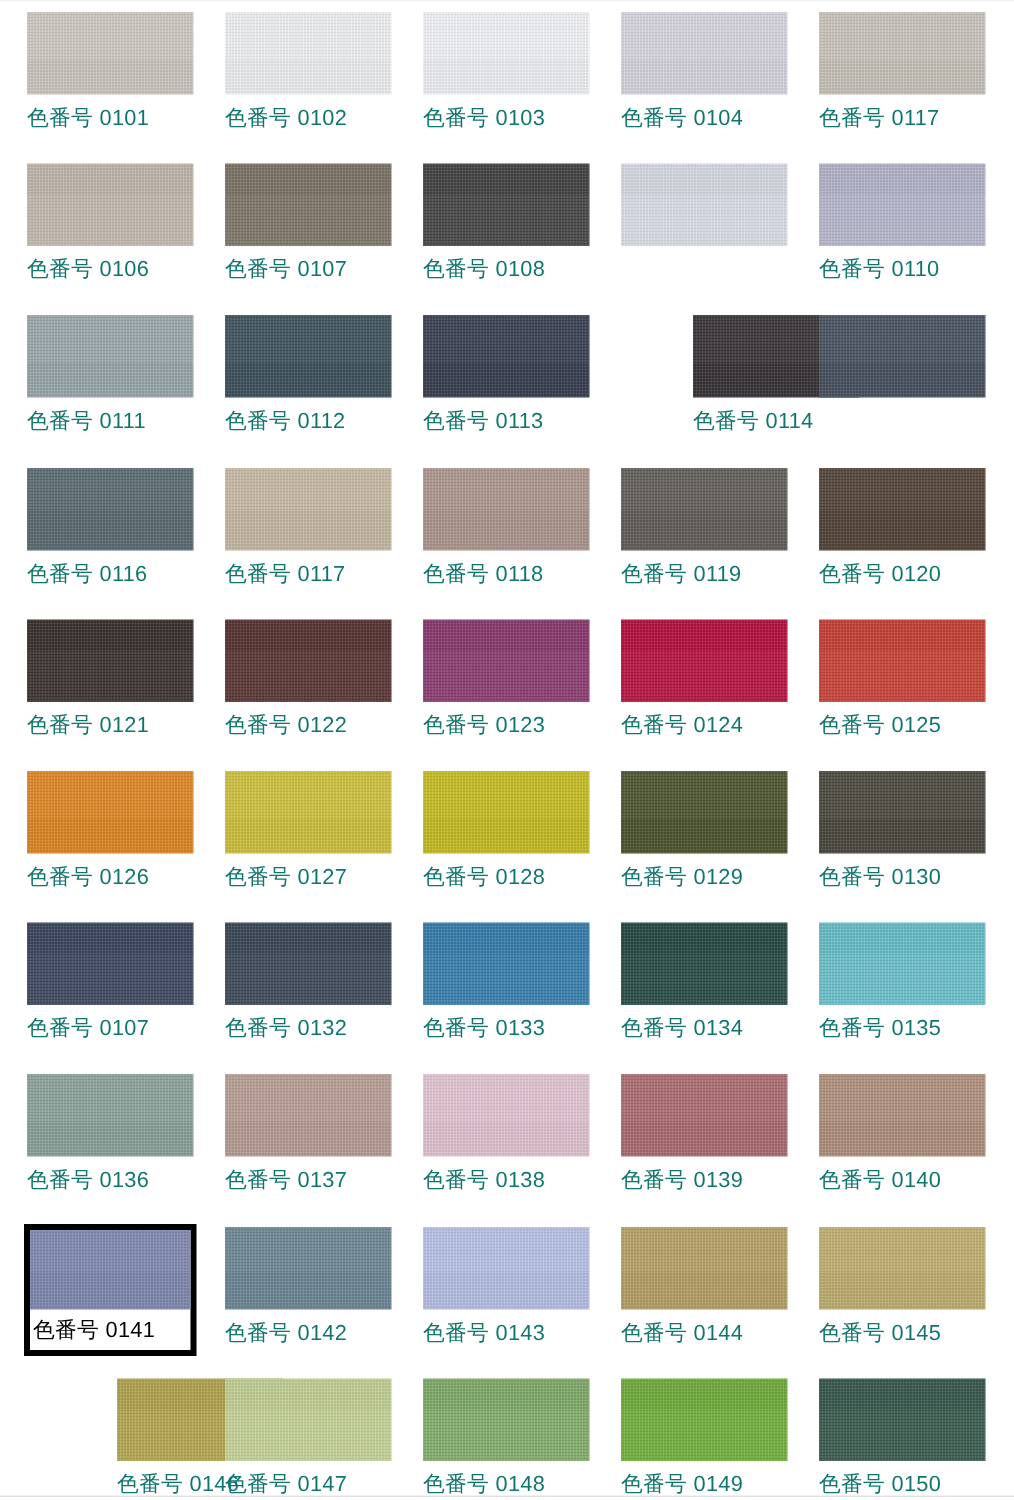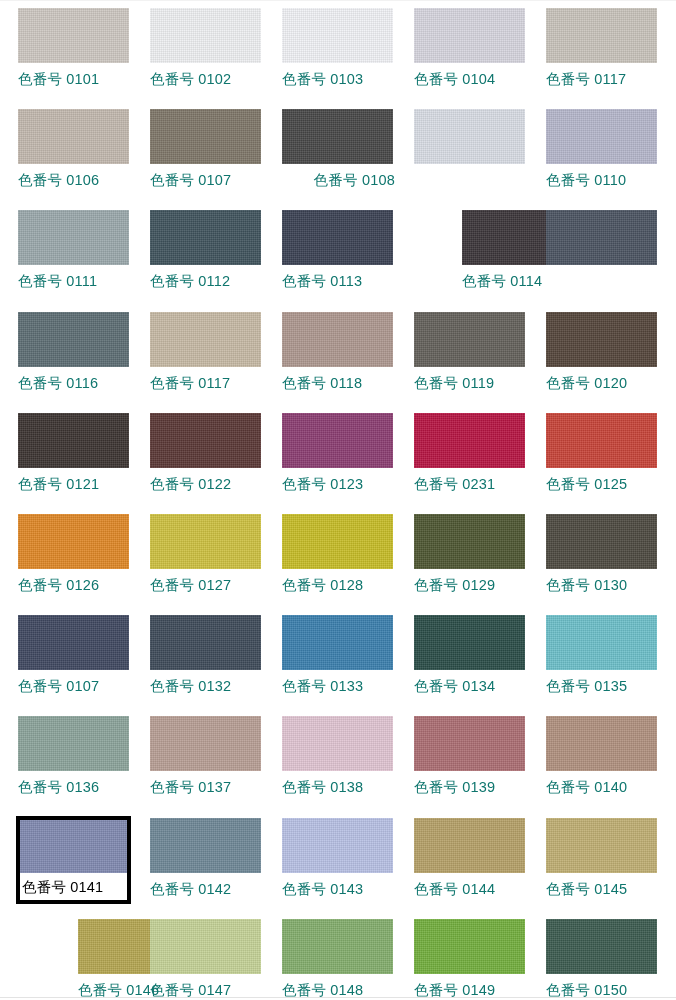--- a/index.html
+++ b/index.html
@@ -111,21 +111,21 @@
         <div class="weave"></div>
       </div>
       <div class="label">色番号 0106</div>
     </div>
     <div class="cell" style="left: 148px; top: 107.2px;">
       <div class="swatch" style="background: rgb(126, 118, 104);">
         <div class="weave"></div>
       </div>
       <div class="label">色番号 0107</div>
     </div>
-    <div class="cell" style="left: 280px; top: 107.2px; text-align: right;">
+    <div class="cell" style="left: 280px; top: 107.2px;">
       <div class="swatch" style="background: rgb(71, 71, 71);">
         <div class="weave"></div>
       </div>
       <div class="label">色番号 0108</div>
     </div>
     <div class="cell" style="left: 412px; top: 107.2px;">
       <div class="swatch" style="background: rgb(216, 220, 228);">
         <div class="weave"></div>
       </div>
     </div>
@@ -209,21 +209,21 @@
     <div class="cell" style="left: 280px; top: 410.8px;">
       <div class="swatch" style="background: rgb(139, 61, 113);">
         <div class="weave"></div>
       </div>
       <div class="label">色番号 0123</div>
     </div>
     <div class="cell" style="left: 412px; top: 410.8px;">
       <div class="swatch" style="background: rgb(182, 20, 66);">
         <div class="weave"></div>
       </div>
-      <div class="label">色番号 0231</div>
+      <div class="label">色番号 0124</div>
     </div>
     <div class="cell" style="left: 544px; top: 410.8px;">
       <div class="swatch" style="background: rgb(199, 67, 56);">
         <div class="weave"></div>
       </div>
       <div class="label">色番号 0125</div>
     </div>
     <div class="cell" style="left: 16px; top: 512px;">
       <div class="swatch" style="background: rgb(223, 135, 38);">
         <div class="weave"></div>

